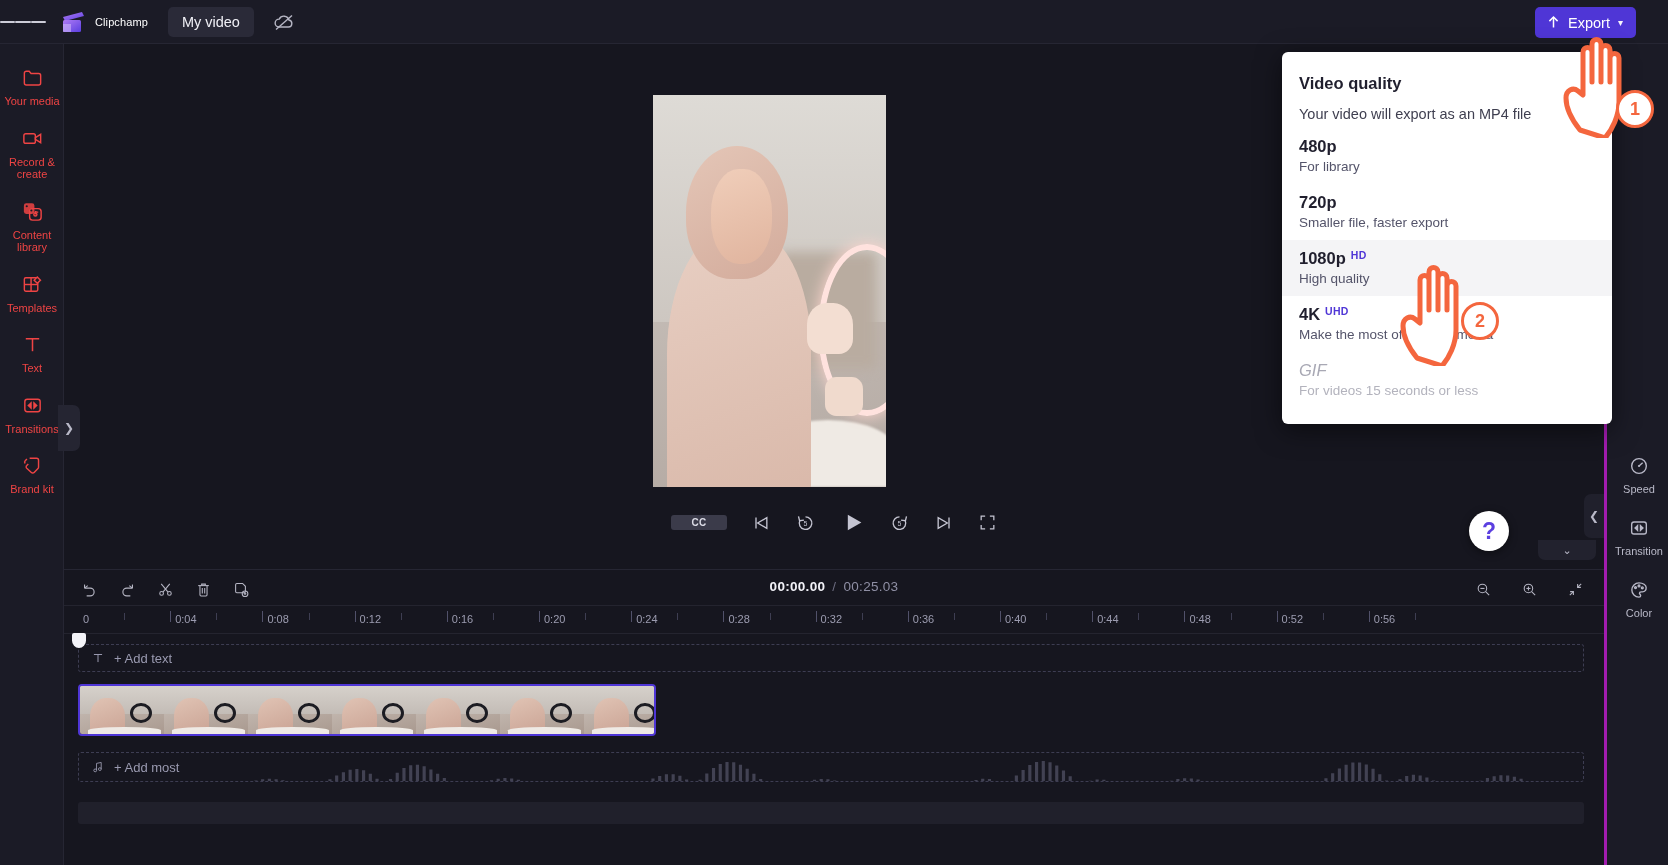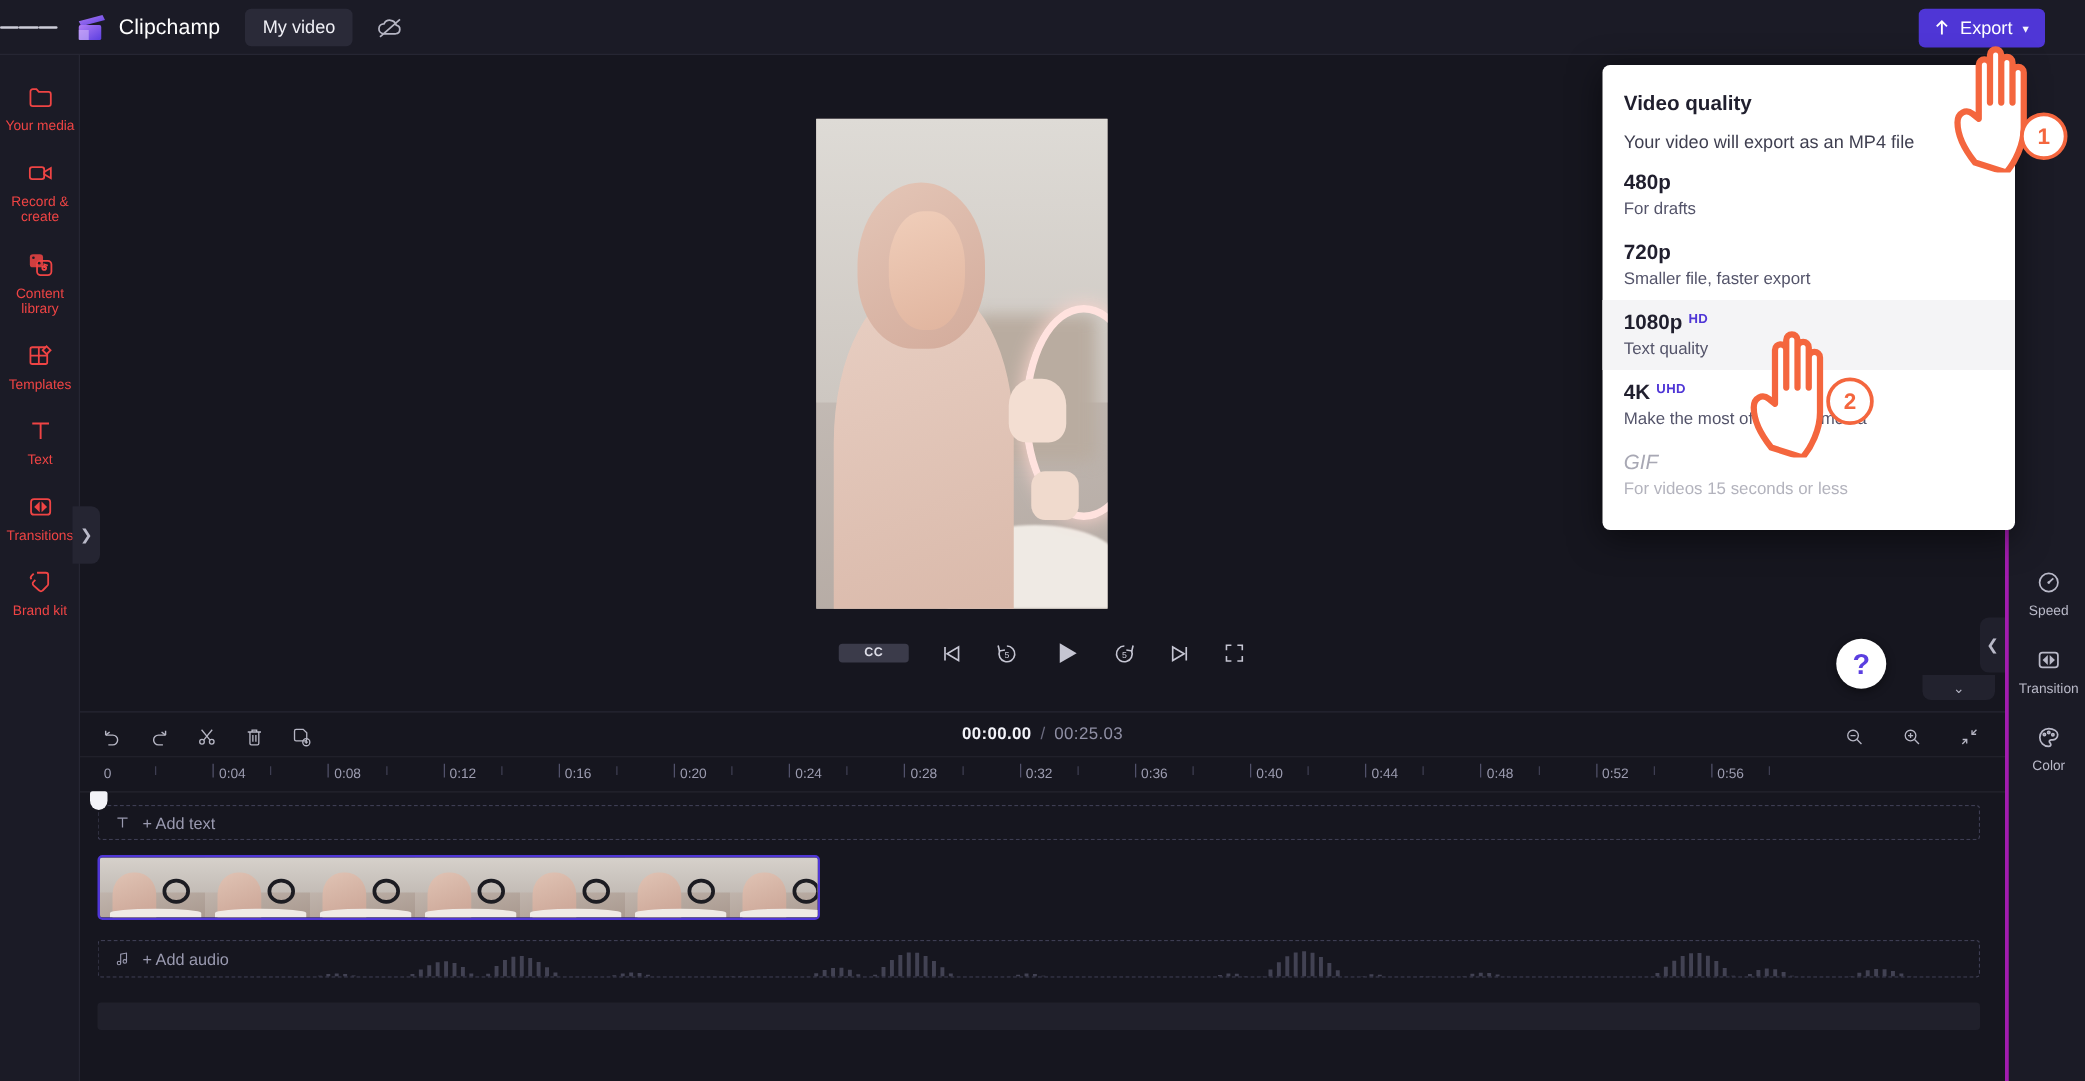--- a/index.html
+++ b/index.html
@@ -15,21 +15,21 @@
   
   .topbar {
     position:absolute; top:0; left:0; width:1668px; height:44px;
     background:#1b1b26; display:flex; align-items:center;
     border-bottom:1px solid #262633; z-index:30;
   }
   .hamburger { width:46px; display:flex; align-items:center; justify-content:center; cursor:pointer; }
   .hamburger span { display:block; width:20px; height:2px; background:#cdcdd8; margin:2.5px 0; border-radius:1px; }
   .brand { display:flex; align-items:center; gap:9px; margin-left:14px; }
   .brand-logo { width:26px; height:22px; position:relative; }
-  .brand-name { font-size:17px; color:#fff; letter-spacing:.1px; }
+  .brand-name { font-size:11px; color:#fff; letter-spacing:.1px; }
   .proj-title {
     margin-left:20px; background:#2a2a38; border-radius:5px;
     padding:7px 14px; font-size:14.5px; color:#f0f0f6; cursor:pointer;
   }
   .cloud-btn {
     margin-left:13px; width:34px; height:30px; border-radius:4px;
     display:flex; align-items:center; justify-content:center; cursor:pointer;
   }
   .export-btn {
     position:absolute; right:32px; top:7px;
@@ -594,55 +594,55 @@
             <div class="t-table"></div>
           </div>
         </div>
 
       <div class="track-audio">
         <svg width="14" height="14" viewBox="0 0 24 24" fill="none" stroke="currentColor" stroke-width="1.5">
           <path d="M9.5 17.5V5.8l8-1.6v11"></path>
             <circle cx="7.2" cy="17.8" r="2.4"></circle>
             <circle cx="15.2" cy="15.6" r="2.4"></circle>
         </svg>
-        <span class="track-lbl">+ Add audio</span>
+        <span class="track-lbl">+ Add most</span>
         <svg class="wave" preserveAspectRatio="none" viewBox="0 0 600 30" id="wave">
             <path d="M0 14.4L0 15.6M3 14.212609495432224L3 15.787390504567776M6 13.698022481330877L6 16.301977518669123M9 12.98742479373119L9 17.01257520626881M12 12.26356409874404L12 17.73643590125596M15 11.715636086888772L15 18.28436391311123M18 11.491578861240878L18 18.50842113875912M21 11.6589983568132L21 18.3410016431868M24 12.184161610426314L24 17.81583838957369M27 12.934555954081652L27 17.065444045918348M30 13.705270826072262L30 16.29472917392774M33 14.264058694494205L33 15.735941305505795M36 14.394437251735084L36 15.605562748264916M39 14.002839372982468L39 15.997160627017532M42 13.044504264875673L42 16.955495735124327M45 11.648593722144236L45 18.351406277855766M48 10.049003262167666L48 19.950996737832334M51 8.55614926795597L51 21.44385073204403M54 7.4990697883163016L54 22.5009302116837M57 7.160341765534523L57 22.839658234465478M60 7.717034059899737L60 22.28296594010026M63 9.200012105203754L63 20.799987894796246M66 11.480412394773685L66 18.519587605226313M69 14.286715136633504L69 15.713284863366496M72 11.55033147645186L72 18.44966852354814M75 8.83336116170788L75 21.16663883829212M78 6.727038309383781L78 23.27296169061622M81 5.493610498794576L81 24.506389501205426M84 5.24791636790385L84 24.752083632096152M87 5.940489820009862L87 24.059510179990138M90 7.371742989774481L90 22.628257010225518M93 9.233976354936118L93 20.766023645063882M96 11.172443755614227L96 18.827556244385775M99 12.853027338569543L99 17.146972661430457M102 14.022995038539499L102 15.977004961460501M105 14.246982482563913L105 15.753017517436087M108 14.347275327386265L108 15.652724672613735M111 13.857697410452937L111 16.14230258954706M114 12.991723843580347L114 17.00827615641965M117 12.113152651493069L117 17.886847348506933M120 11.457213560470805L120 18.542786439529195M123 11.186638439066359L123 18.813361560933643M126 11.360753326531224L126 18.639246673468776M129 11.92892909943515L129 18.07107090056485M132 12.748830392822635L132 17.251169607177363M135 13.624480983811118L135 16.375519016188882M138 14.354941316199746L138 15.645058683800254M141 14.017729806847148L141 15.982270193152852M144 13.97214647959971L144 16.027853520400292M147 14.290991409182745L147 15.709008590817255M150 13.932366996122134L150 16.067633003877866M153 13.265874088247916L153 16.734125911752084M156 12.696131792483165L156 17.303868207516835M159 12.381169959364657L159 17.618830040635345M162 12.409813092272664L162 17.590186907727336M165 12.777369234705638L165 17.22263076529436M168 13.38371639872668L168 16.61628360127332M171 14.054798203556578L171 15.945201796443422M174 14.216820936309713L174 15.783179063690287M177 14.02116149188327L177 15.97883850811673M180 14.28119332114328L180 15.71880667885672M183 13.784155952139729L183 16.21584404786027M186 12.675325599880214L186 17.324674400119786M189 11.401270364268736L189 18.598729635731264M192 10.243539833862666L192 19.756460166137334M195 9.501912257701708L195 20.498087742298292M198 9.432428182221066L198 20.567571817778934M201 10.190663495691417L201 19.809336504308583M204 11.79238159552717L204 18.20761840447283M207 14.100414267289578L207 15.899585732710422M210 11.958602439970434L210 18.041397560029566M213 9.150092561189393L213 20.849907438810607M216 6.668132120280555L216 23.331867879719447M219 4.8649659789423385L219 25.135034021057663M222 3.9872501527781257L222 26.012749847221876M225 4.131603742808618L225 25.86839625719138M228 5.228254932705884L228 24.771745067294116M231 7.055959599742926L231 22.944040400257073M234 9.285114709283457L234 20.714885290716545M237 11.540373671155923L237 18.459626328844077M240 13.470253946851813L240 16.529746053148187M243 13.990012621214872L243 16.009987378785127M246 13.374560352041758L246 16.625439647958242M249 13.470032814455507L249 16.529967185544493M252 14.12827424991595L252 15.87172575008405M255 13.695004572161833L255 16.30499542783817M258 12.684367792020849L258 17.31563220797915M261 11.903667025127643L261 18.096332974872357M264 11.542688462300745L264 18.457311537699255M267 11.682210532913416L267 18.317789467086584M270 12.284039018003076L270 17.715960981996925M273 13.20708627097357L273 16.79291372902643M276 14.244963457054693L276 15.755036542945307M279 13.6239414022929L279 16.3760585977071M282 12.985373344411705L282 17.014626655588295M285 12.748483522775459L285 17.25151647722454M288 12.924256496711203L288 17.0757435032888M291 13.427410771248372L291 16.572589228751628M294 14.100733891780616L294 15.899266108219384M297 14.044242653362602L297 15.955757346637398M300 13.579964503003607L300 16.42003549699639M303 13.420135846016832L303 16.579864153983166M306 13.591633113947896L306 16.408366886052104M309 14.02775593747531L309 15.97224406252469M312 14.215373414998918L312 15.784626585001082M315 13.722786046123348L315 16.277213953876654M318 13.473131728372291L318 16.52686827162771M321 13.590563461708113L321 16.40943653829189M324 14.107368628135125L324 15.892631371864875M327 13.853465718762875L327 16.146534281237123M330 12.870805464059664L330 17.129194535940336M333 11.993529306487366L333 18.006470693512632M336 11.490246101751001L336 18.509753898249M339 11.590810219886418L339 18.409189780113582M342 12.432039938906977L342 17.56796006109302M345 14.019574441357662L345 15.980425558642338M348 12.585245373829807L348 17.414754626170193M351 10.049610179543304L351 19.950389820456696M354 7.526685343377403L354 22.4733146566226M357 5.3940021338474775L357 24.60599786615252M360 3.9846652973961803L360 26.01533470260382M363 3.5249735963261504L363 26.47502640367385M366 4.090986057986704L366 25.909013942013296M369 5.592905013082111L369 24.40709498691789M372 7.790628657345783L372 22.209371342654215M375 10.337584963167036L375 19.662415036832964M378 12.844284814831527L378 17.15571518516847M381 13.850900725363005L381 16.149099274636995M384 12.41761439301277L384 17.58238560698723M387 11.788461985812706L387 18.211538014187294M390 11.941489816456482L390 18.05851018354352M393 12.71298799167839L393 17.28701200832161M396 13.8372601787519L396 16.162739821248103M399 13.79537894852056L399 16.204621051479442M402 12.87461274578999L402 17.12538725421001M405 12.413281305570841L405 17.58671869442916M408 12.509003022101568L408 17.49099697789843M411 13.1314279108256L411 16.8685720891744M414 14.136740550745875L414 15.863259449254125M417 13.494733471006576L417 16.505266528993424M420 12.406716800360254L420 17.593283199639746M423 11.612613393329784L423 18.387386606670216M426 11.250425718153267L426 18.749574281846733M429 11.356433588677541L429 18.64356641132246M432 11.862745525069638L432 18.137254474930362M435 12.61844012968134L435 17.381559870318657M438 13.428783620773107L438 16.571216379226893M441 14.103082547288322L441 15.896917452711678M444 14.300043868195491L444 15.699956131804509M447 14.2404374113532L447 15.7595625886468M450 14.315404943474727L450 15.684595056525273M453 13.883077827906883L453 16.11692217209312M456 13.428640733540274L456 16.571359266459726M459 13.12402957325289L459 16.87597042674711M462 13.099991579128499L462 16.9000084208715M465 13.407754278691034L465 16.592245721308966M468 13.998837395693826L468 16.001162604306174M471 14.071537471248895L471 15.928462528751105M474 13.41723859458554L474 16.582761405414463M477 13.075425006777337L477 16.924574993222663M480 13.251735615122909L480 16.74826438487709M483 14.068401111028908L483 15.931598888971092M486 13.272998621713022L486 16.727001378286978M489 11.305188925908498L489 18.6948110740915M492 9.081116906014083L492 20.91888309398592M495 6.933789326643016L495 23.066210673356984M498 5.217287571470711L498 24.782712428529287M501 4.240400520809997L501 25.75959947919M504 4.206177733698841L504 25.79382226630116M507 5.169814452607829L507 24.83018554739217M510 7.023786681878503L510 22.976213318121495M513 9.513760115037002L513 20.486239884963M516 12.282608472073502L516 17.717391527926498M519 13.865823217742708L519 16.134176782257292M522 11.695600002108707L522 18.304399997891295M525 10.2741218608666L525 19.7258781391334M528 9.726666389499984L528 20.273333610500018M531 10.018738851741197L531 19.981261148258803M534 10.969280838005233L534 19.030719161994767M537 12.291567624613233L537 17.708432375386767M540 13.653108284459506L540 16.346891715540494M543 14.057813873099548L543 15.942186126900452M546 13.472416470232105L546 16.527583529767895M549 13.500277254310696L549 16.499722745689304M552 14.114462774585936L552 15.885537225414064M555 13.634982400270884L555 16.365017599729114M558 12.38300860920067L558 17.61699139079933M561 11.19580626197958L561 18.80419373802042M564 10.313159419841845L564 19.686840580158155M567 9.899202228523233L567 20.100797771476767M570 10.011710042029794L570 19.988289957970206M573 10.59578022642796L573 19.404219773572038M576 11.50231920982674L576 18.49768079017326M579 12.526342822978936L579 17.473657177021064M582 13.4558866882334L582 16.5441133117666M585 14.12021054065567L585 15.87978945934433M588 14.373601035239775L588 15.626398964760225M591 14.376290204230553L591 15.623709795769447M594 14.060258078643772L594 15.939741921356228M597 13.629700868574055L597 16.370299131425945" stroke="#6f6f87" stroke-width="1.4"></path>
           </svg>
       </div>
 
       <div class="bottom-strip"></div>
       <div class="playhead">
         <div class="playhead-knob"></div>
       </div>
     </div>
   </div>
 
   <div class="dropdown">
     <div class="dd-title">Video quality</div>
     <div class="dd-sub">Your video will export as an MP4 file</div>
     <div id="dd-options">
         <div class="dd-opt">
           <div class="dd-opt-name">
             <span>480p</span>
           </div>
-          <div class="dd-opt-desc">For drafts</div>
+          <div class="dd-opt-desc">For library</div>
         </div>
         <div class="dd-opt">
           <div class="dd-opt-name">
             <span>720p</span>
           </div>
           <div class="dd-opt-desc">Smaller file, faster export</div>
         </div>
         <div class="dd-opt active">
           <div class="dd-opt-name">
             <span>1080p</span>
             <span class="dd-badge">HD</span>
           </div>
-          <div class="dd-opt-desc">Text quality</div>
+          <div class="dd-opt-desc">High quality</div>
         </div>
         <div class="dd-opt">
           <div class="dd-opt-name">
             <span>4K</span>
             <span class="dd-badge">UHD</span>
           </div>
           <div class="dd-opt-desc">Make the most of your 4K media</div>
         </div>
         <div class="dd-opt disabled">
           <div class="dd-opt-name">

